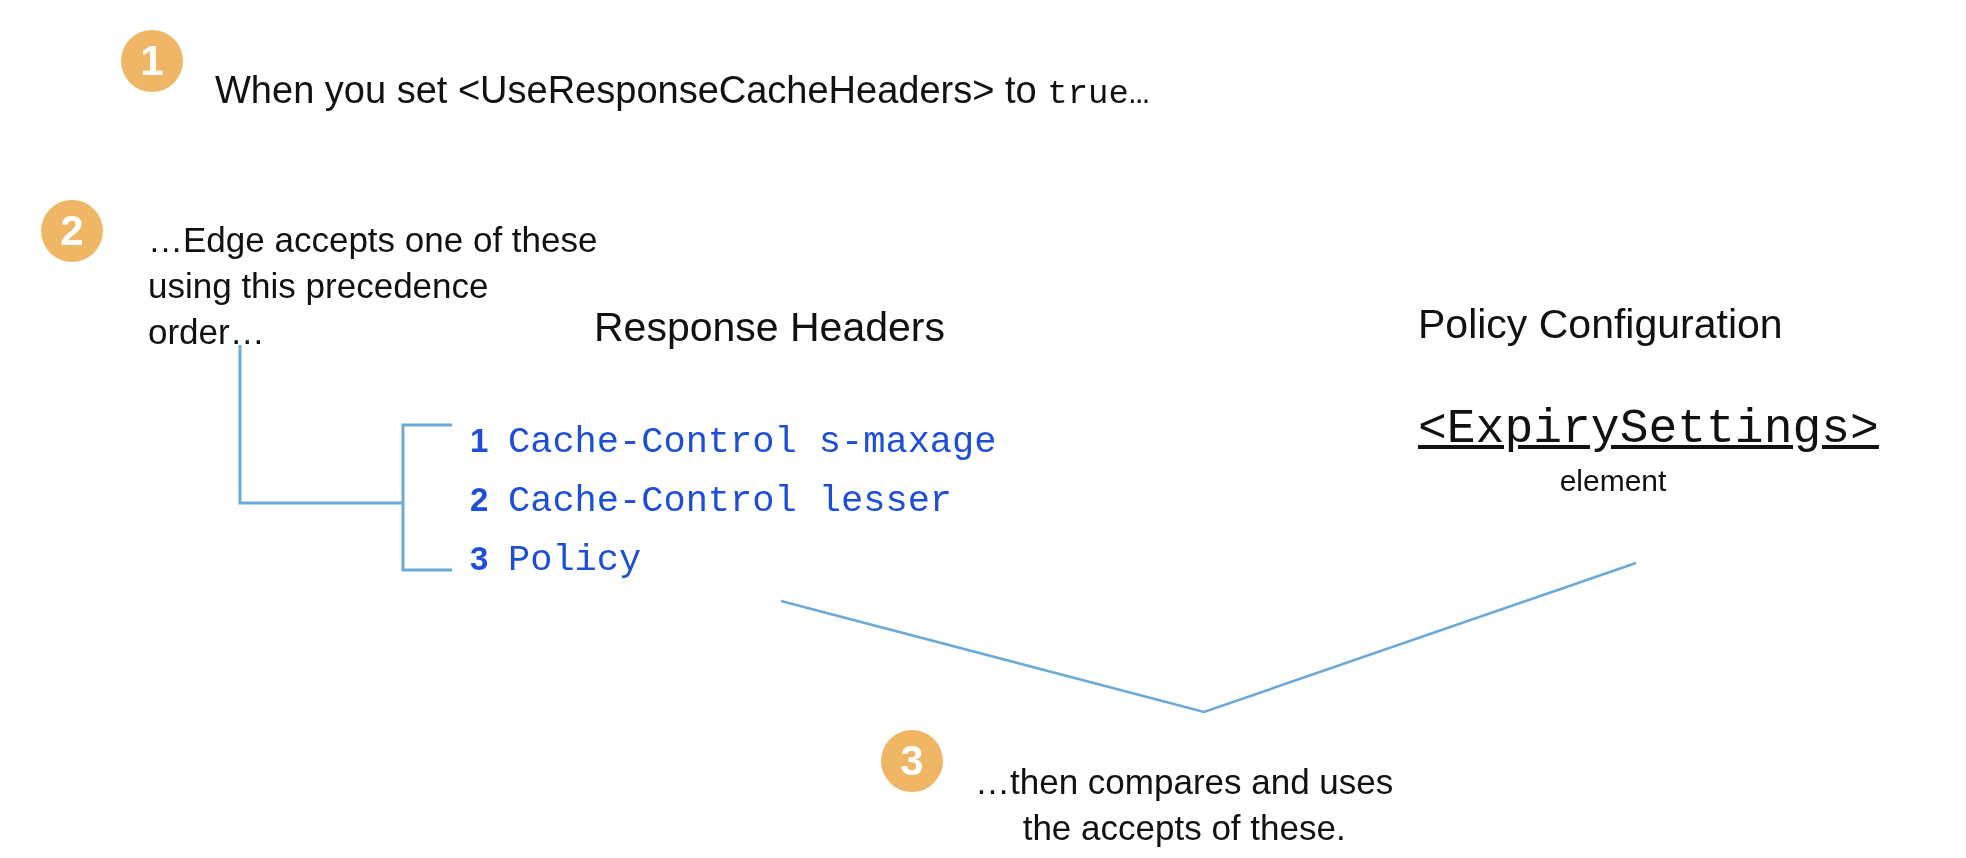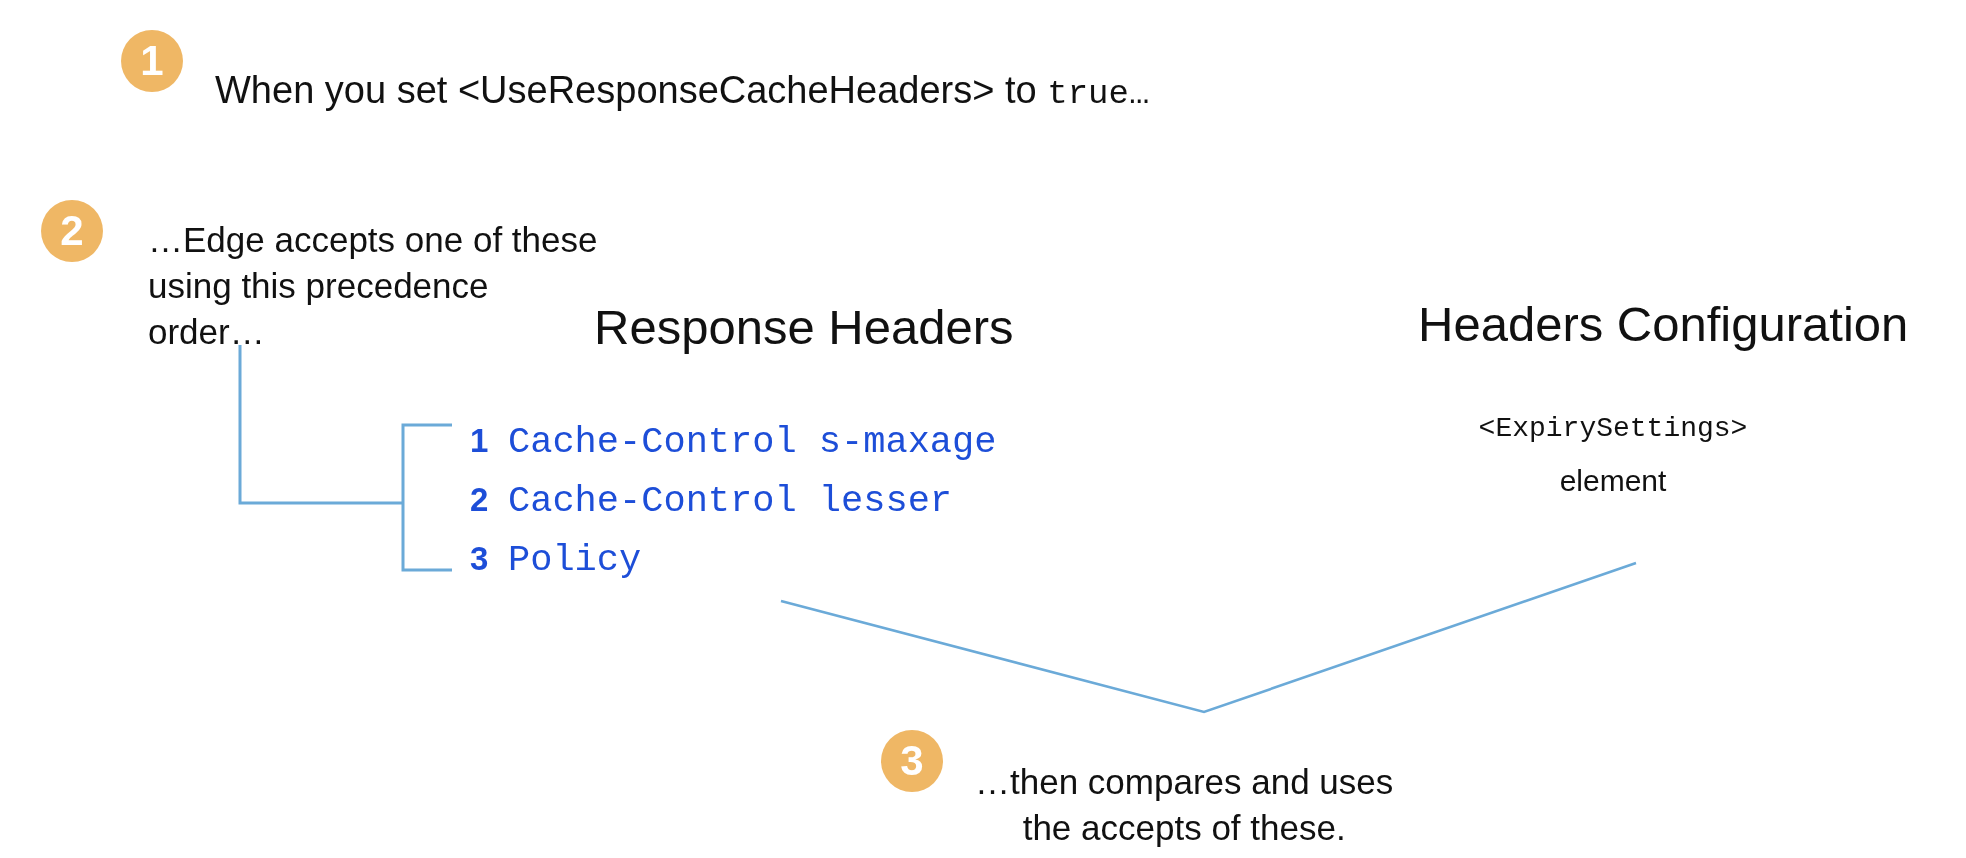--- a/index.html
+++ b/index.html
@@ -79,21 +79,21 @@
     font-size: 35px;
     line-height: 46px;
     text-align: center;
   }
 
   
   .col-heading {
     position: absolute;
     color: #111111;
     font-family: "Liberation Sans", sans-serif;
-    font-size: 49px;
+    font-size: 41px;
     line-height: 48px;
     white-space: nowrap;
   }
   #heading-response {
     left: 594px;
     top: 303px;
   }
   #heading-policy {
     left: 1418px;
     top: 300px;
@@ -126,23 +126,24 @@
     position: absolute;
     left: 1418px;
     top: 406px;
     width: 390px;
     text-align: center;
     color: #111111;
   }
   #policy-value .mono {
     display: block;
     font-family: "Liberation Mono", "DejaVu Sans Mono", monospace;
-    font-size: 28px;
+    font-size: 48px;
     line-height: 46px;
     white-space: nowrap;
+    text-decoration: underline;
   }
   #policy-value .plain {
     display: block;
     font-family: "Liberation Sans", sans-serif;
     font-size: 30px;
     line-height: 42px;
     margin-top: 8px;
   }
 
   
@@ -177,21 +178,21 @@
 order…</div>
 
   <div class="col-heading" id="heading-response">Response Headers</div>
 
   <div id="precedence-list">
     <span class="row"><span class="num">1</span><span>Cache-Control s-maxage</span></span>
     <span class="row"><span class="num">2</span><span>Cache-Control lesser</span></span>
     <span class="row"><span class="num">3</span><span>Policy</span></span>
   </div>
 
-  <div class="col-heading" id="heading-policy">Headers Configuration</div>
+  <div class="col-heading" id="heading-policy">Policy Configuration</div>
 
   <div id="policy-value">
     <span class="mono">&lt;ExpirySettings&gt;</span>
     <span class="plain">element</span>
   </div>
 
   <div class="badge" id="badge-3">3</div>
   <div class="step-text" id="step3-text">…then compares and uses
 the accepts of these.</div>
 

